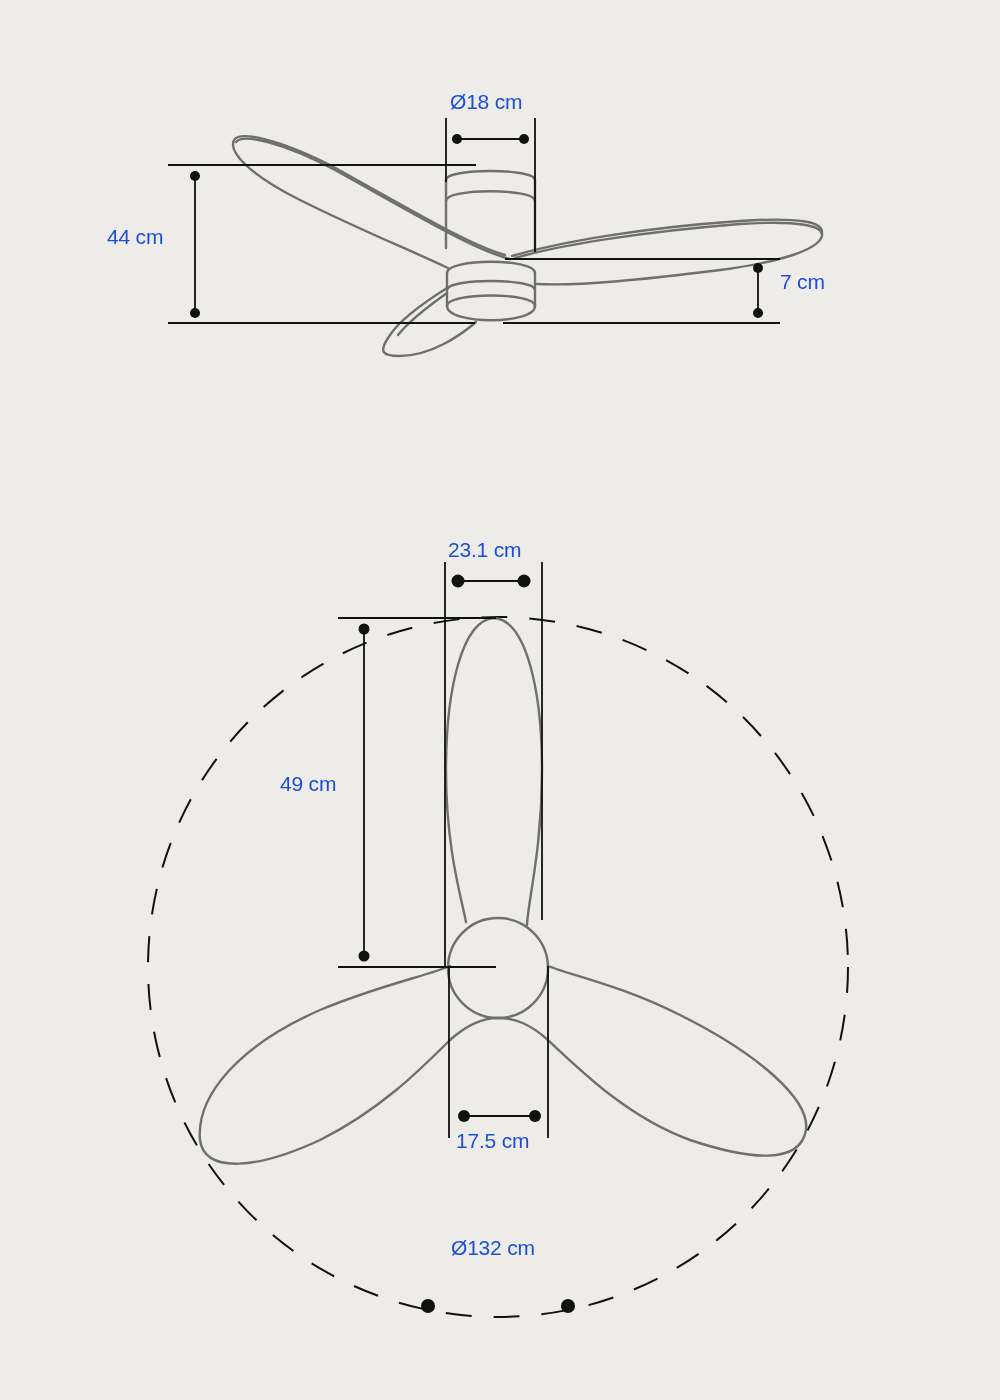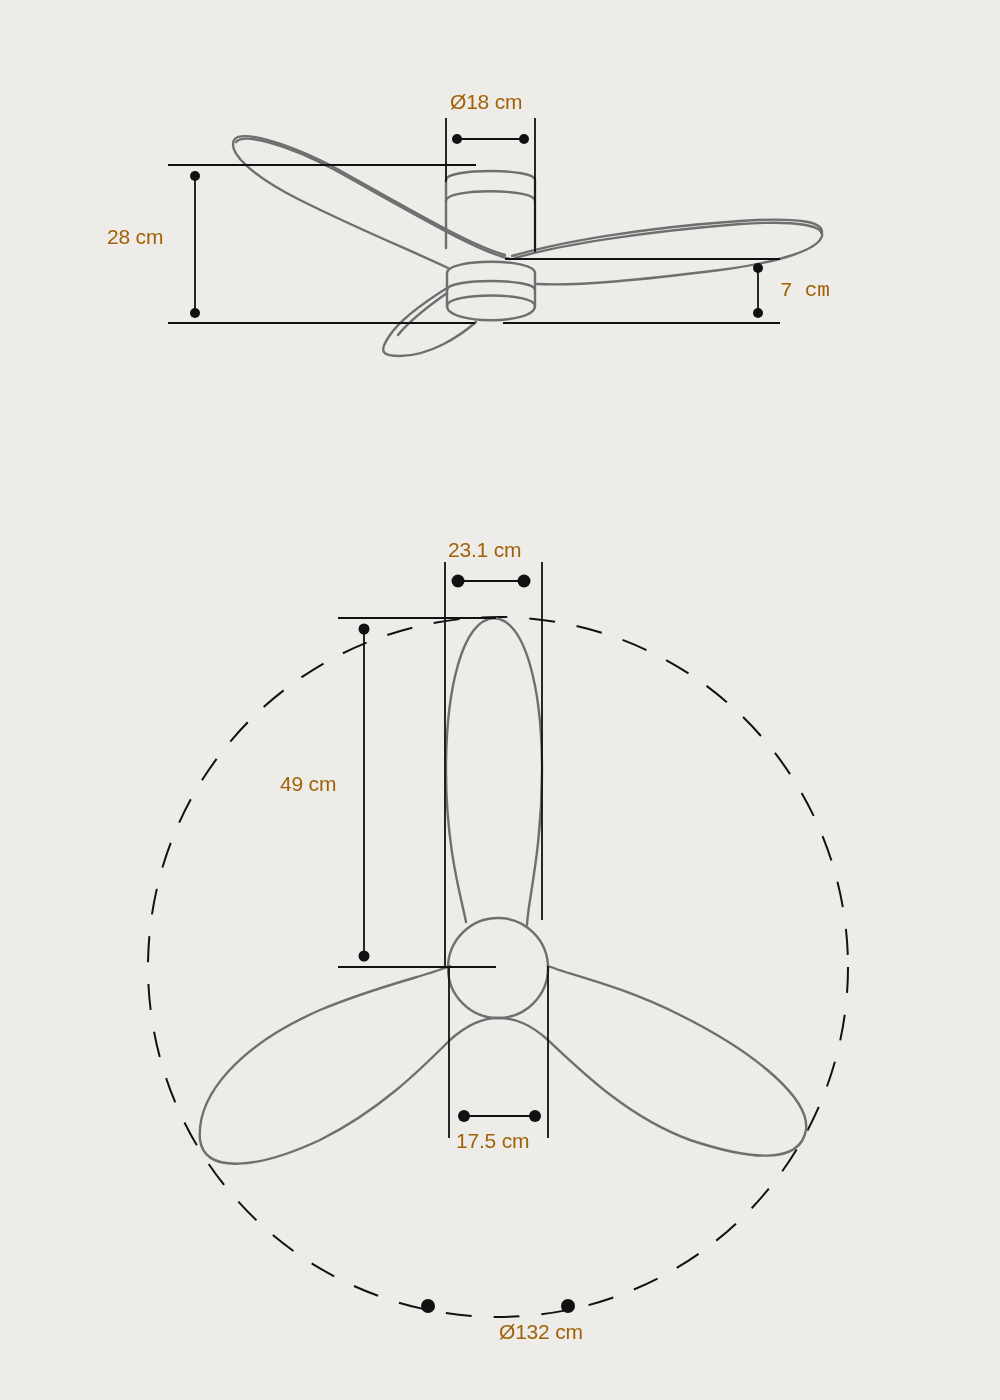--- a/index.html
+++ b/index.html
@@ -1,19 +1,19 @@
 <!DOCTYPE html>
 <html><head>
 <meta charset="utf-8">
 <style>
   html, body { margin:0; padding:0; }
   body { width:1000px; height:1400px; background:#eeece9; overflow:hidden; position:relative;
          font-family:"Liberation Sans", "DejaVu Sans", sans-serif; }
   svg { position:absolute; left:0; top:0; }
-  .lbl { position:absolute; font-size:21px; color:#a16207; white-space:nowrap; letter-spacing:-0.2px; }
+  .lbl { position:absolute; font-size:21px; color:#1d4ed8; white-space:nowrap; letter-spacing:-0.2px; }
   .outline { fill:none; stroke:#6f6f6f; stroke-width:2.4; stroke-linejoin:round; stroke-linecap:round; }
   .dim { stroke:#111; stroke-width:1.8; fill:none; }
   .dot { fill:#111; }
   .dash { fill:none; stroke:#111; stroke-width:2; stroke-dasharray:26 22; }
 </style>
 </head>
 <body>
 
 <svg width="1000" height="1400" viewBox="0 0 1000 1400">
 
@@ -88,19 +88,19 @@
     <line class="dim" x1="464" y1="1116" x2="535" y2="1116"></line>
     <circle class="dot" cx="464" cy="1116" r="6"></circle>
     <circle class="dot" cx="535" cy="1116" r="6"></circle>
 
     <circle class="dot" cx="428" cy="1306" r="7"></circle>
     <circle class="dot" cx="568" cy="1306" r="7"></circle>
   </g>
 </svg>
 
 <div class="lbl" style="left:450px; top:90px;">Ø18 cm</div>
-<div class="lbl" style="left:107px; top:225px;">28 cm</div>
-<div class="lbl" style="left:780px; top:279px;font-family:Liberation Mono, monospace;">7 cm</div>
+<div class="lbl" style="left:107px; top:225px;">44 cm</div>
+<div class="lbl" style="left:780px; top:270px;">7 cm</div>
 
 <div class="lbl" style="left:448px; top:538px;">23.1 cm</div>
 <div class="lbl" style="left:280px; top:772px;">49 cm</div>
 <div class="lbl" style="left:456px; top:1129px;text-align:right;">17.5 cm</div>
-<div class="lbl" style="left:451px; top:1320px;margin-left:48px;">Ø132 cm</div>
+<div class="lbl" style="left:451px; top:1236px;">Ø132 cm</div>
 
 </body></html>

